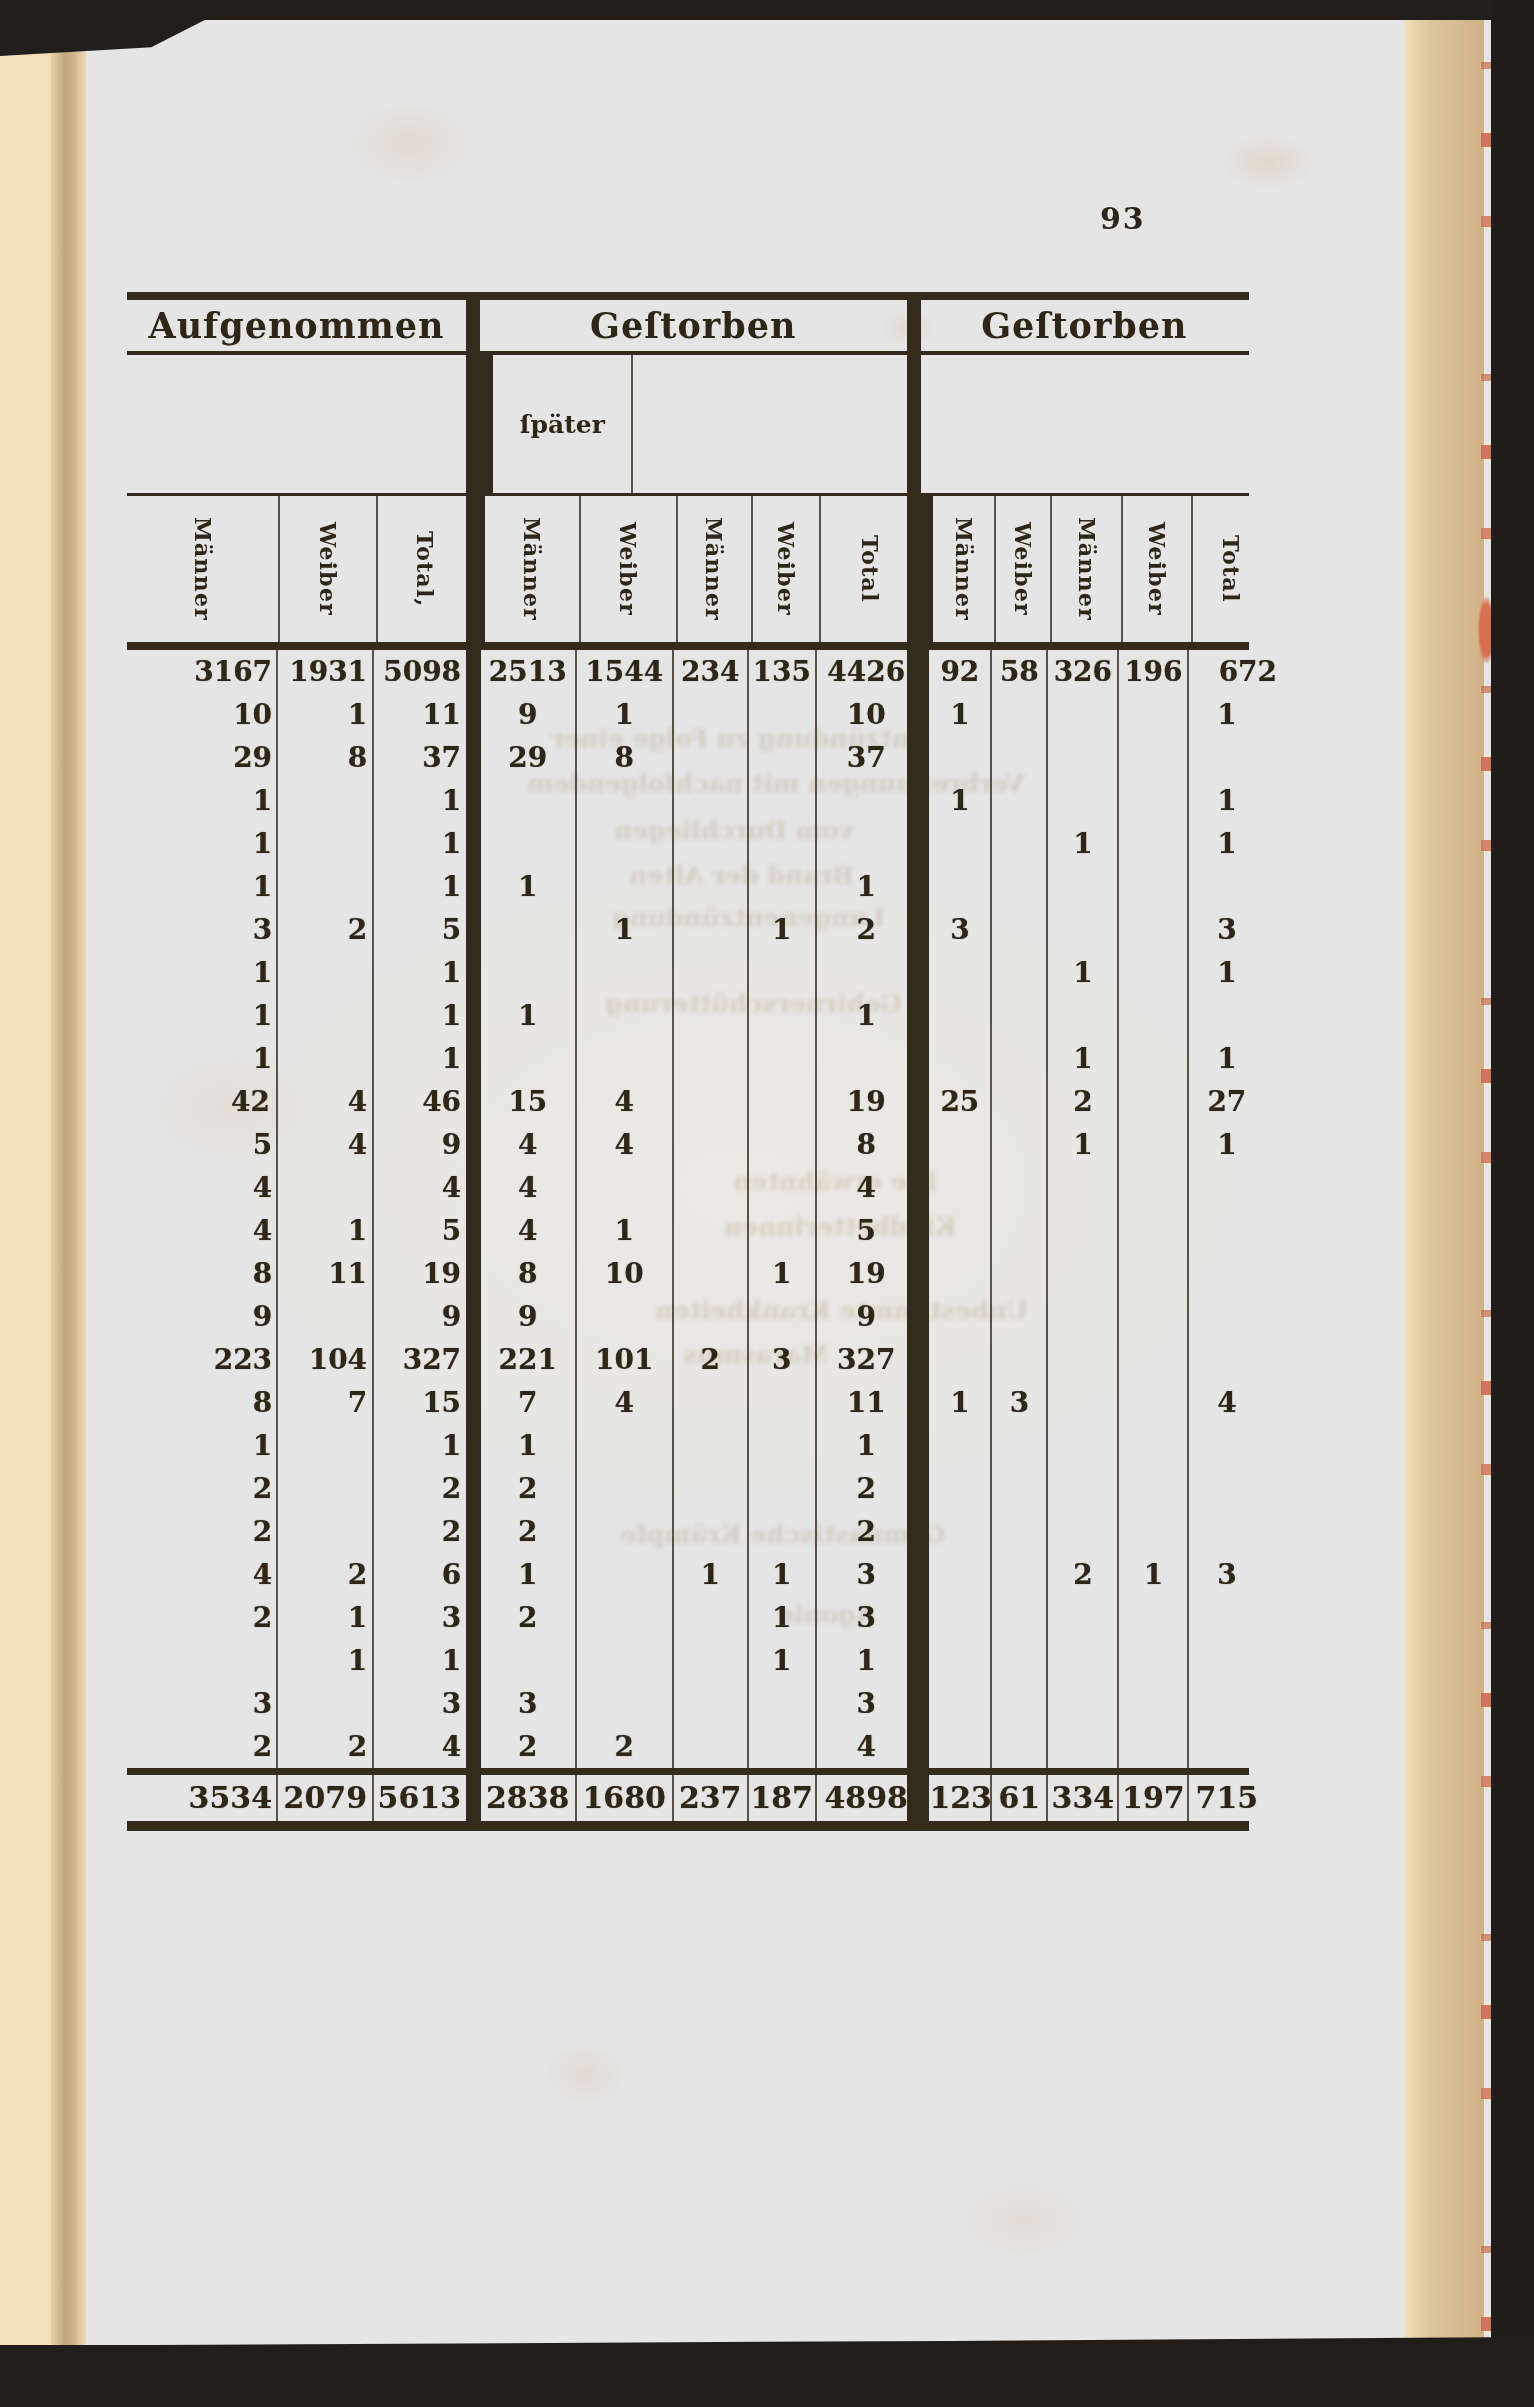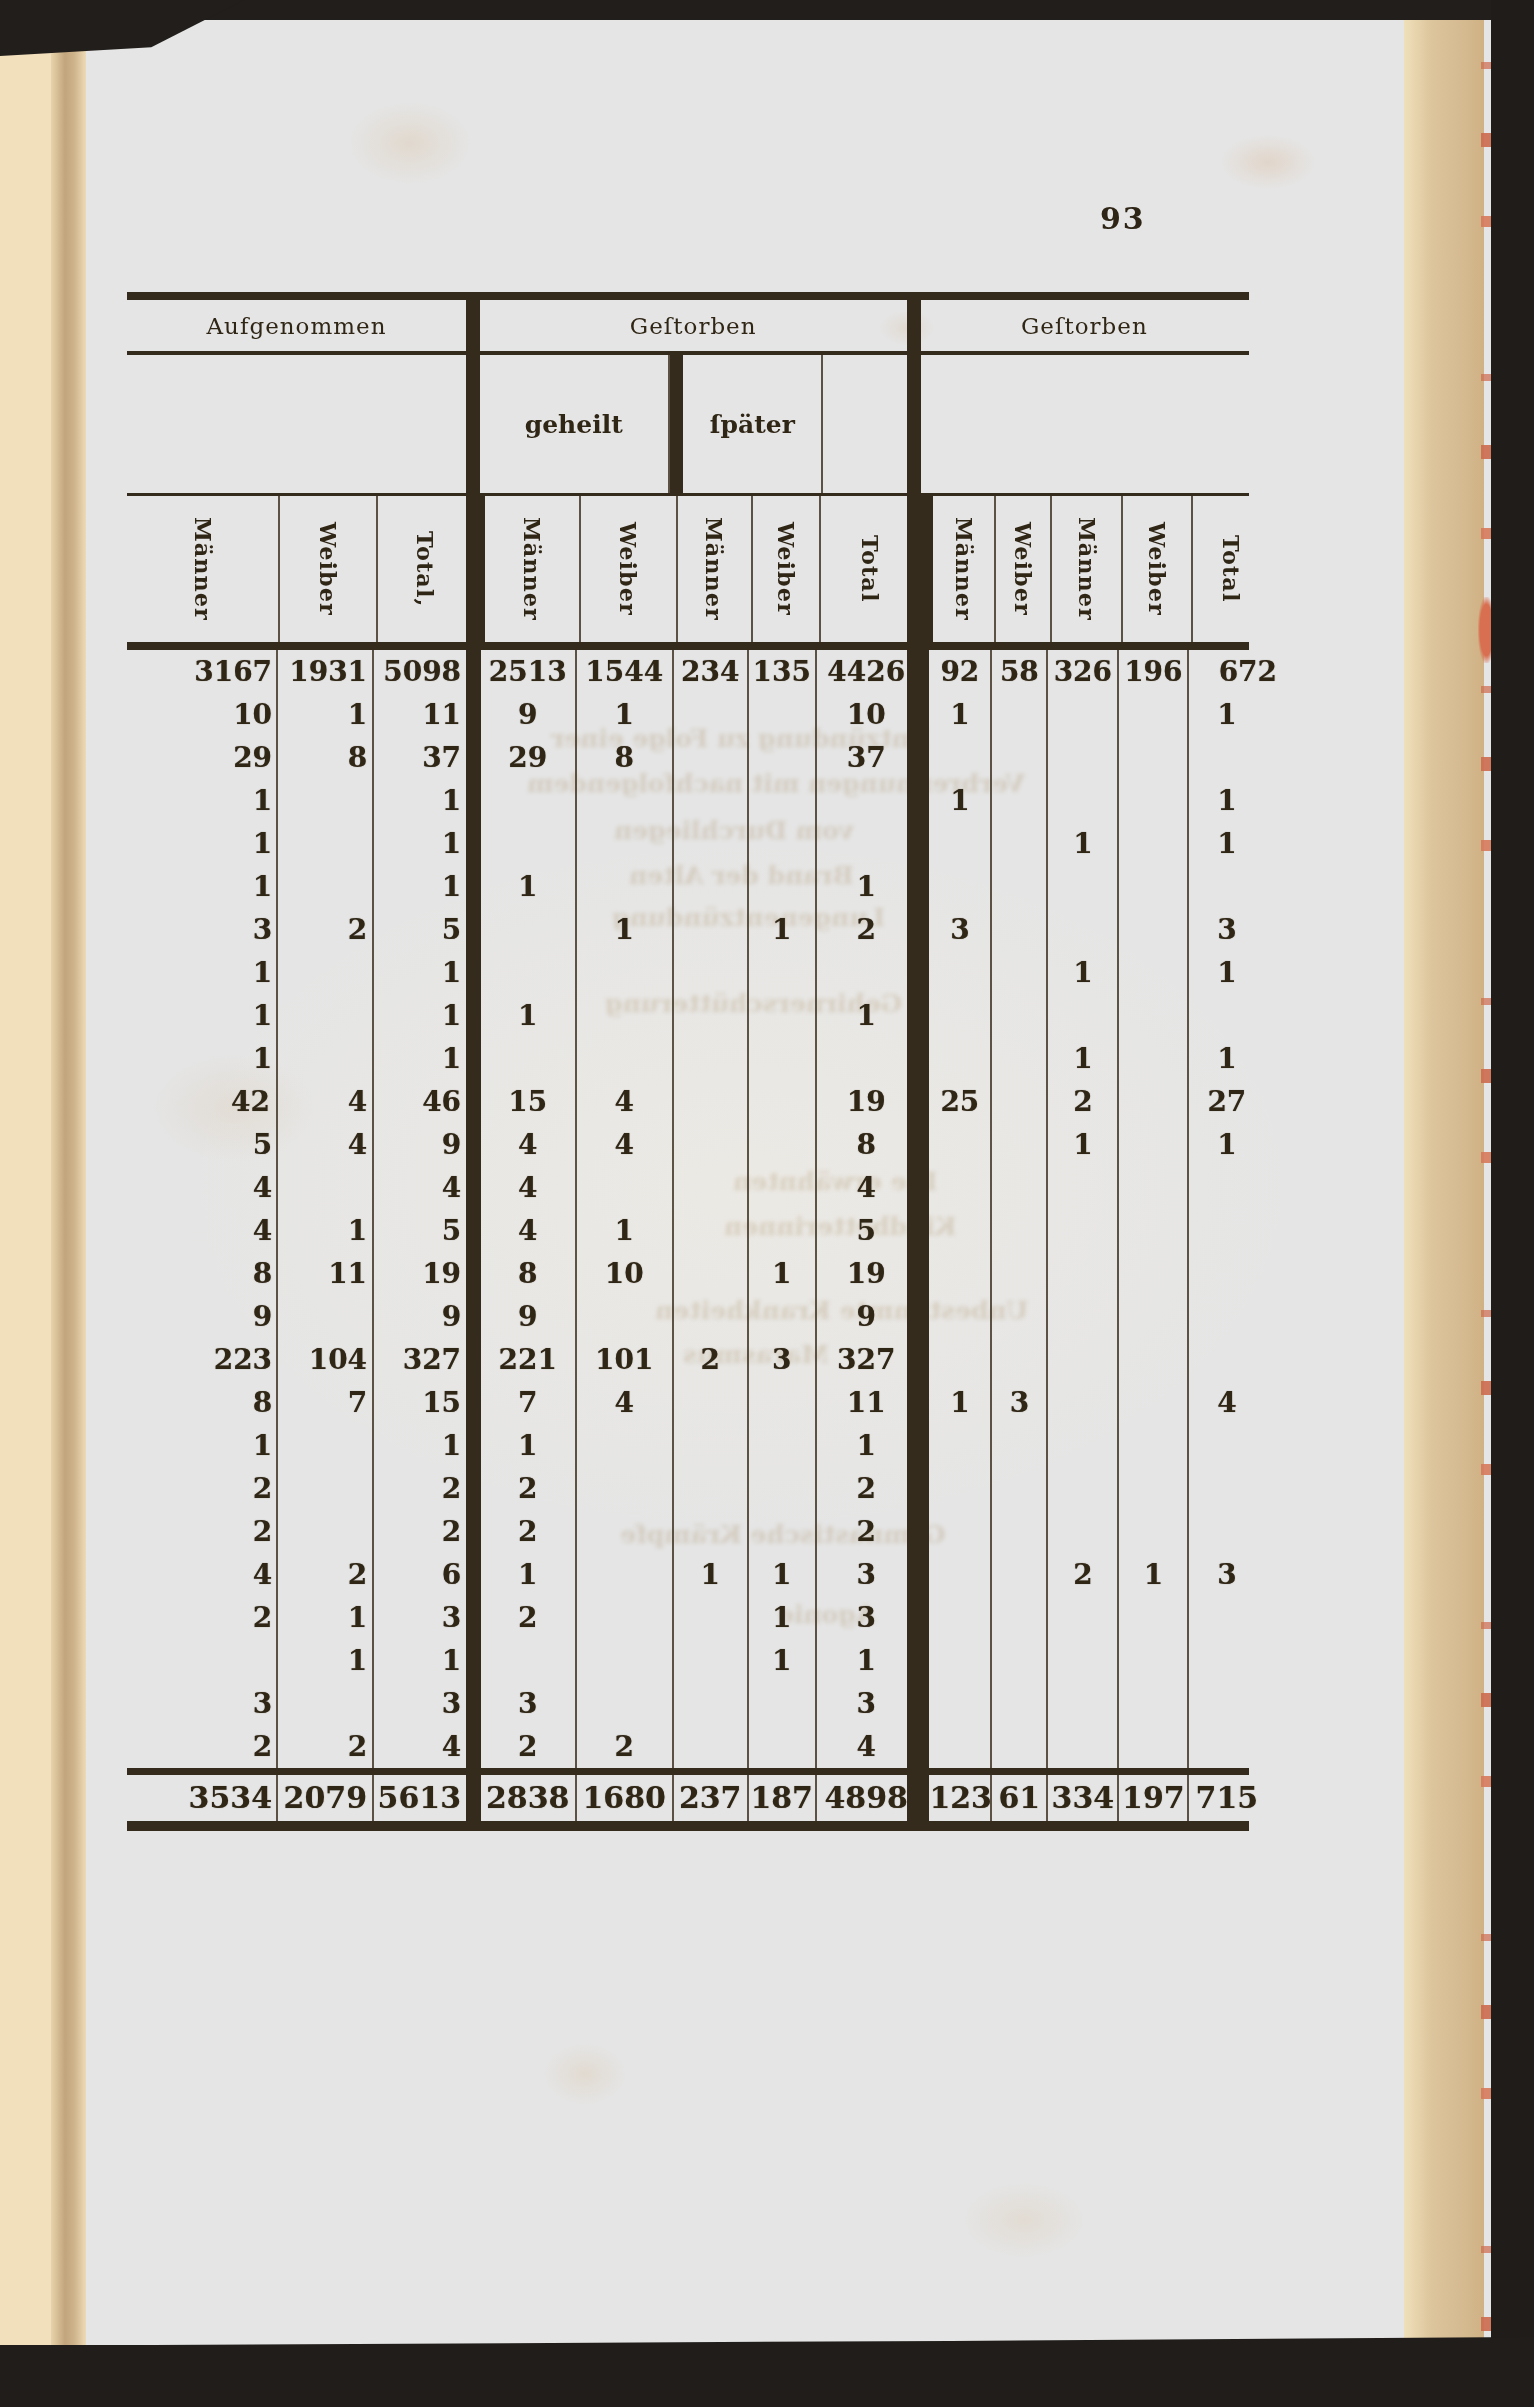--- a/index.html
+++ b/index.html
@@ -55,21 +55,21 @@
   .groupline{height:3.9px;}
   .subline{height:2.9px;}
   .rotline{height:7.8px;}
   .preline{height:6.8px;}
   .botline{height:10.7px;}
   .frow{display:flex;}
   .row-groups{height:51px;align-items:center;}
   .row-sub{height:138px;}
   .row-rot{height:146px;}
   .gcell{display:flex;align-items:center;justify-content:center;
-    font-size:23px;font-weight:400;letter-spacing:1px;}
+    font-size:35px;font-weight:700;letter-spacing:1px;}
   .scell{display:flex;align-items:center;justify-content:center;
     font-size:25px;font-weight:700;}
   .sep{background:#352b1c;flex:0 0 auto;}
   .vsep{position:absolute;top:0;bottom:0;width:13.7px;background:#352b1c;}
   .vsep.s1{left:339px;} .vsep.s2{left:780px;}
   .br{border-right:2px solid rgba(56,45,29,.8);}
   .innerh{flex-direction:column;align-items:flex-start;justify-content:center;
     font-size:22.4px;line-height:1.22;padding-left:5.9px;}
   .rcell{display:flex;align-items:center;justify-content:center;}
   .rcell span{writing-mode:vertical-rl;font-size:22.4px;font-weight:700;letter-spacing:1px;white-space:nowrap;}
@@ -126,21 +126,20 @@
         <div class="sep" style="width:13.7px"></div>
         <div class="gcell" style="width:427px">Geſtorben</div>
         <div class="sep" style="width:13.7px"></div>
         <div class="gcell" style="width:328px">Geſtorben</div>
       </div>
       <div class="hline groupline"></div>
 
       <div class="frow row-sub">
         <div class="scell" style="width:339px"></div>
         <div class="sep" style="width:13.7px"></div>
-        <div class="scell br" style="width:188px">geheilt</div>
         <div class="sep" style="width:13.7px"></div>
         <div class="scell br" style="width:138px">ſpäter</div>
         <div class="scell" style="width:75px"></div>
       </div>
       <div class="hline subline"></div>
 
       <div class="frow row-rot" id="rotrow">
           <div class="rcell br" style="width: 151px; flex: 0 0 auto;">
             <span>Männer</span>
           </div>

